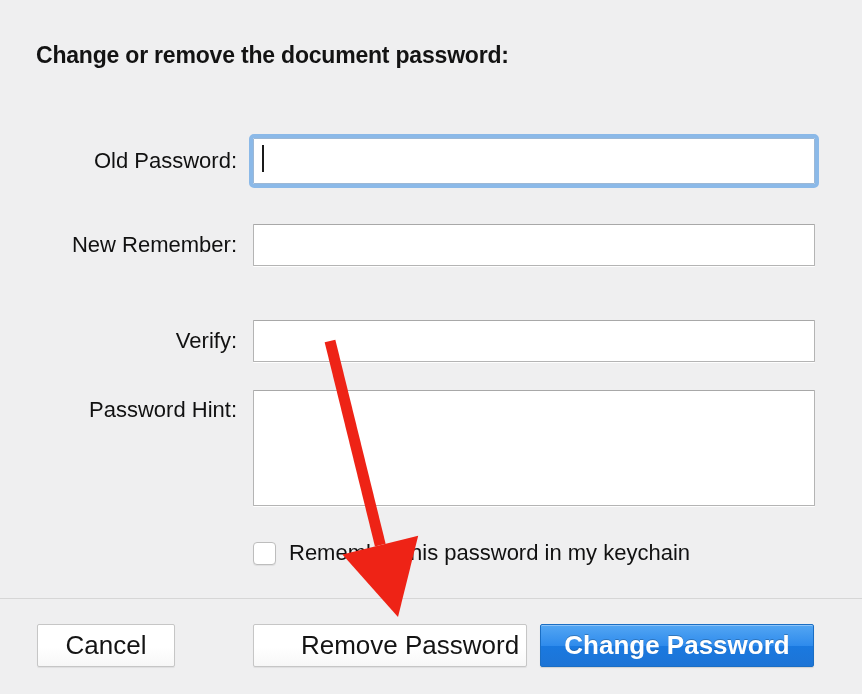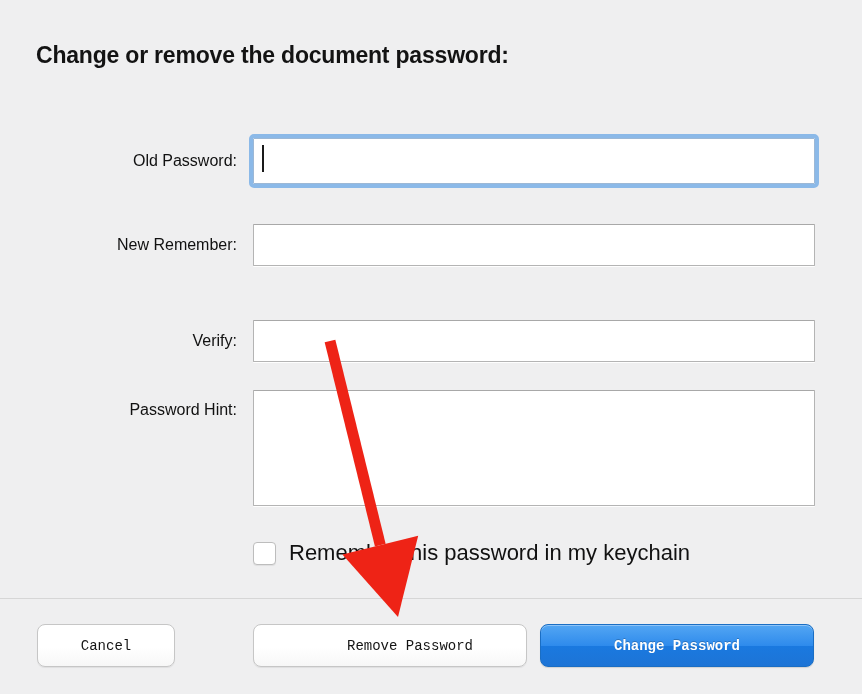--- a/index.html
+++ b/index.html
@@ -46,21 +46,21 @@
   .row {
     position: absolute;
     left: 0;
     width: 862px;
   }
 
   .row-label {
     position: absolute;
     right: 625px;           
     text-align: right;
-    font-size: 16px;
+    font-size: 22px;
     color: #111111;
     line-height: 30px;
     white-space: nowrap;
   }
   .row-label .sub-line {
     display: block;
   }
 
   .field {
     position: absolute;
@@ -152,23 +152,23 @@
     width: 862px;
     height: 95px;
     background: #efeff0;
   }
 
   .btn {
     position: absolute;
     top: 624px;
     height: 43px;
     box-sizing: border-box;
-    border-radius: 8px;
-    font-size: 14px;
-    font-family: Liberation Mono, monospace;
+    border-radius: 2px;
+    font-size: 26px;
+    font-family: Liberation Sans, sans-serif;
     display: flex;
     align-items: center;
     justify-content: center;
     cursor: default;
     white-space: nowrap;
   }
 
   .btn-default {
     background: linear-gradient(to bottom, #ffffff 0%, #ffffff 55%, #f7f7f7 100%);
     border: 1px solid #c6c6c6;

